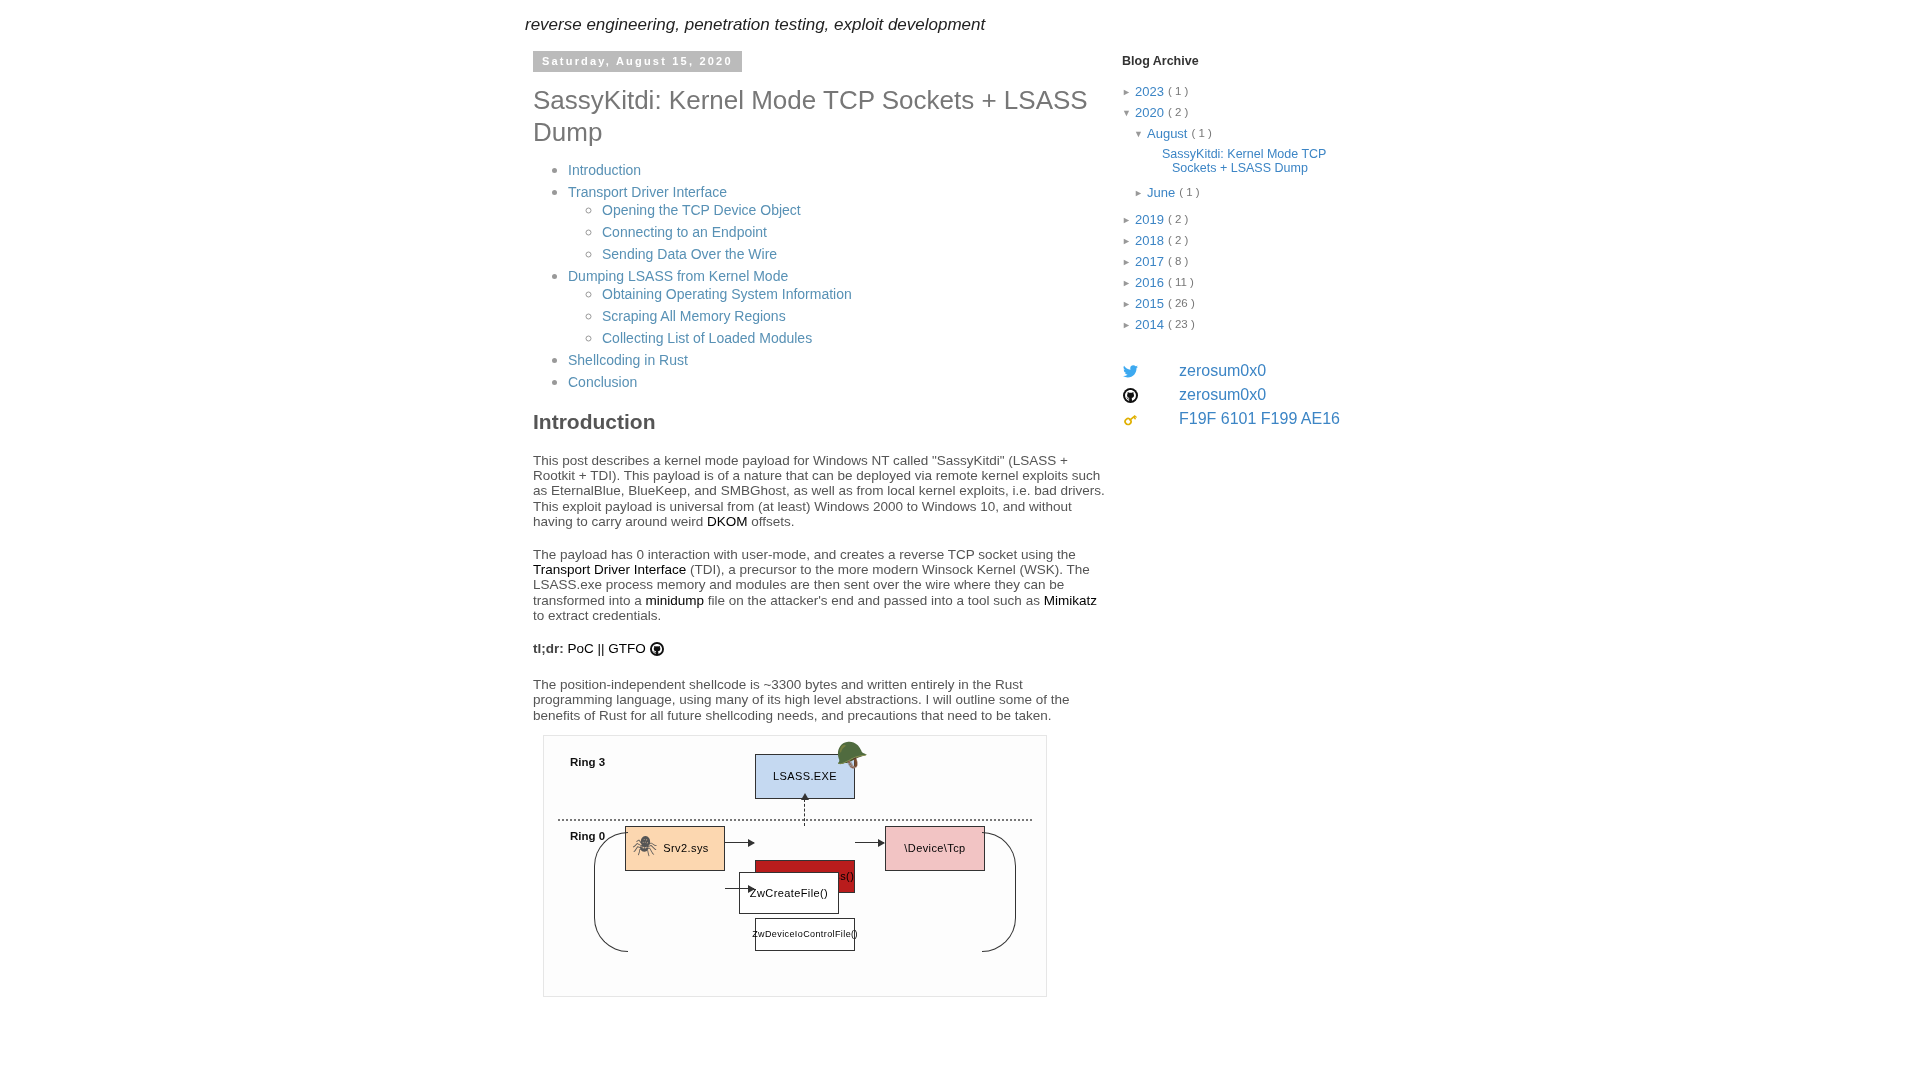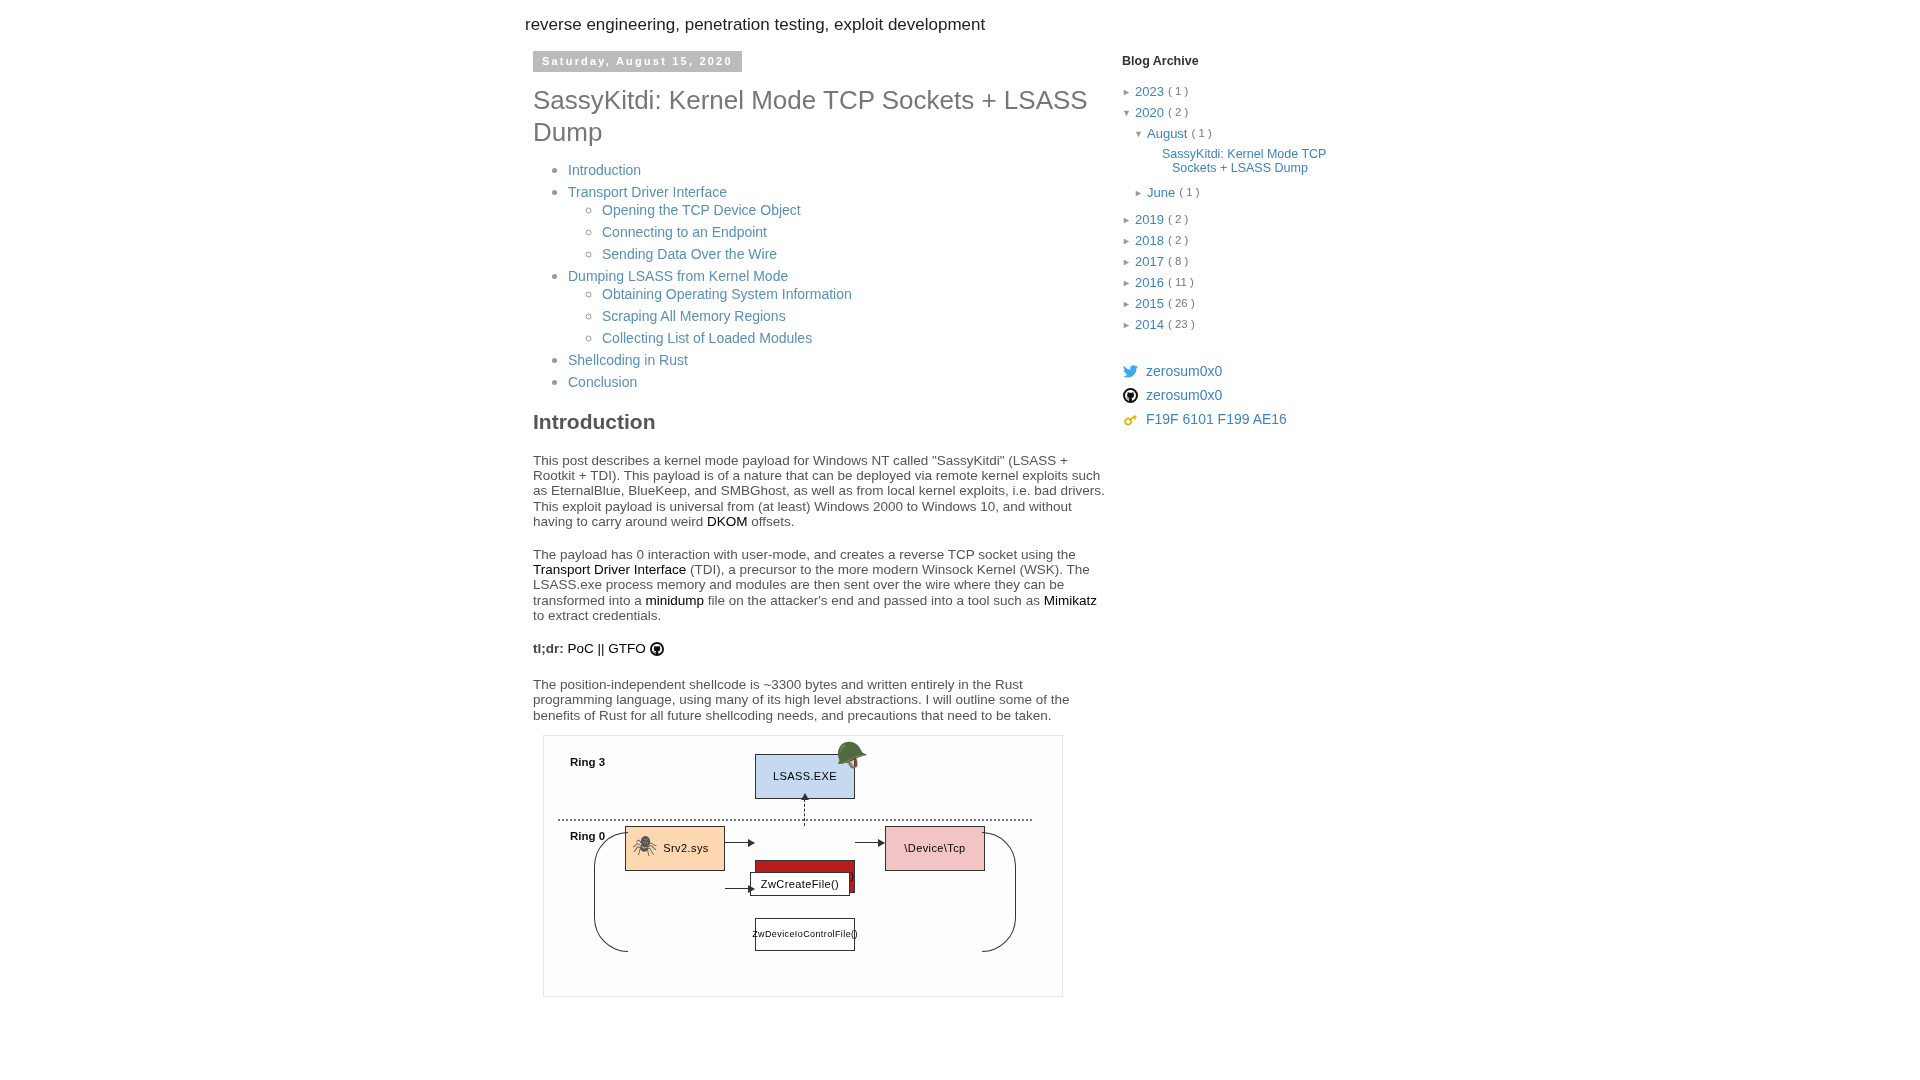--- a/index.html
+++ b/index.html
@@ -30,20 +30,21 @@
     font-family: "DejaVu Sans Mono", "Liberation Mono", monospace;
     font-size: 34px;
     font-weight: bold;
     color: #000000;
     letter-spacing: -0.5px;
     line-height: 44px;
     margin: 0;
   }
   .blog-desc {
     font-size: 17px;
+    font-style: italic;
     color: #222222;
     margin: 7px 0 0 0;
     line-height: 20px;
   }
 
   
   .columns {
     position: relative;
     margin-top: 16px;
   }
@@ -177,35 +178,35 @@
     width: 16px;
     height: 16px;
     flex: 0 0 16px;
     margin-right: 8px;
     display: flex;
     align-items: center;
     justify-content: center;
   }
   .social-link {
     color: #3c85c5;
-    font-size: 14px;
+    font-size: 16px;
     text-decoration: none;
     line-height: 14px;
+    margin-left: 33px;
   }
 
   
   .diagram {
     position: relative;
     margin: 12px 0 0 10px;
     width: 502px;
     height: 260px;
     background: #fdfdfd;
     border: 1px solid #e6e6e6;
     overflow: hidden;
-    padding-left: 16px;
   }
   .dg-label {
     position: absolute;
     font-size: 11.5px;
     font-weight: bold;
     color: #111111;
   }
   .dg-box {
     position: absolute;
     box-sizing: border-box;
@@ -214,21 +215,21 @@
     align-items: center;
     justify-content: center;
     font-size: 11px;
     color: #000000;
     font-family: "Liberation Sans", sans-serif;
     letter-spacing: 0.4px;
   }
   .dg-lsass { left: 211px; top: 18px; width: 100px; height: 45px; background: #c5d9f1; }
   .dg-srv   { left: 81px;  top: 90px; width: 100px; height: 45px; background: #fcd7b0; }
   .dg-ke    { left: 211px; top: 90px; width: 100px; height: 33px; background: #b91c1c; margin-top: 34px; }
-  .dg-zw    { left: 206px; top: 136px; width: 100px; height: 24px; background: #ffffff; }
+  .dg-zw    { left: 195px; top: 136px; width: 100px; height: 42px; background: #ffffff; }
   .dg-zw2   { left: 211px; top: 182px; width: 100px; height: 33px; background: #ffffff; }
   .dg-dev   { left: 341px; top: 90px; width: 100px; height: 45px; background: #f2c4c4; }
   .dg-dotted {
     position: absolute;
     left: 14px; top: 83px; width: 474px; height: 0;
     border-top: 2px dotted #777777;
   }
   .dg-chest {
     position: absolute;
     left: 292px; top: 6px;

